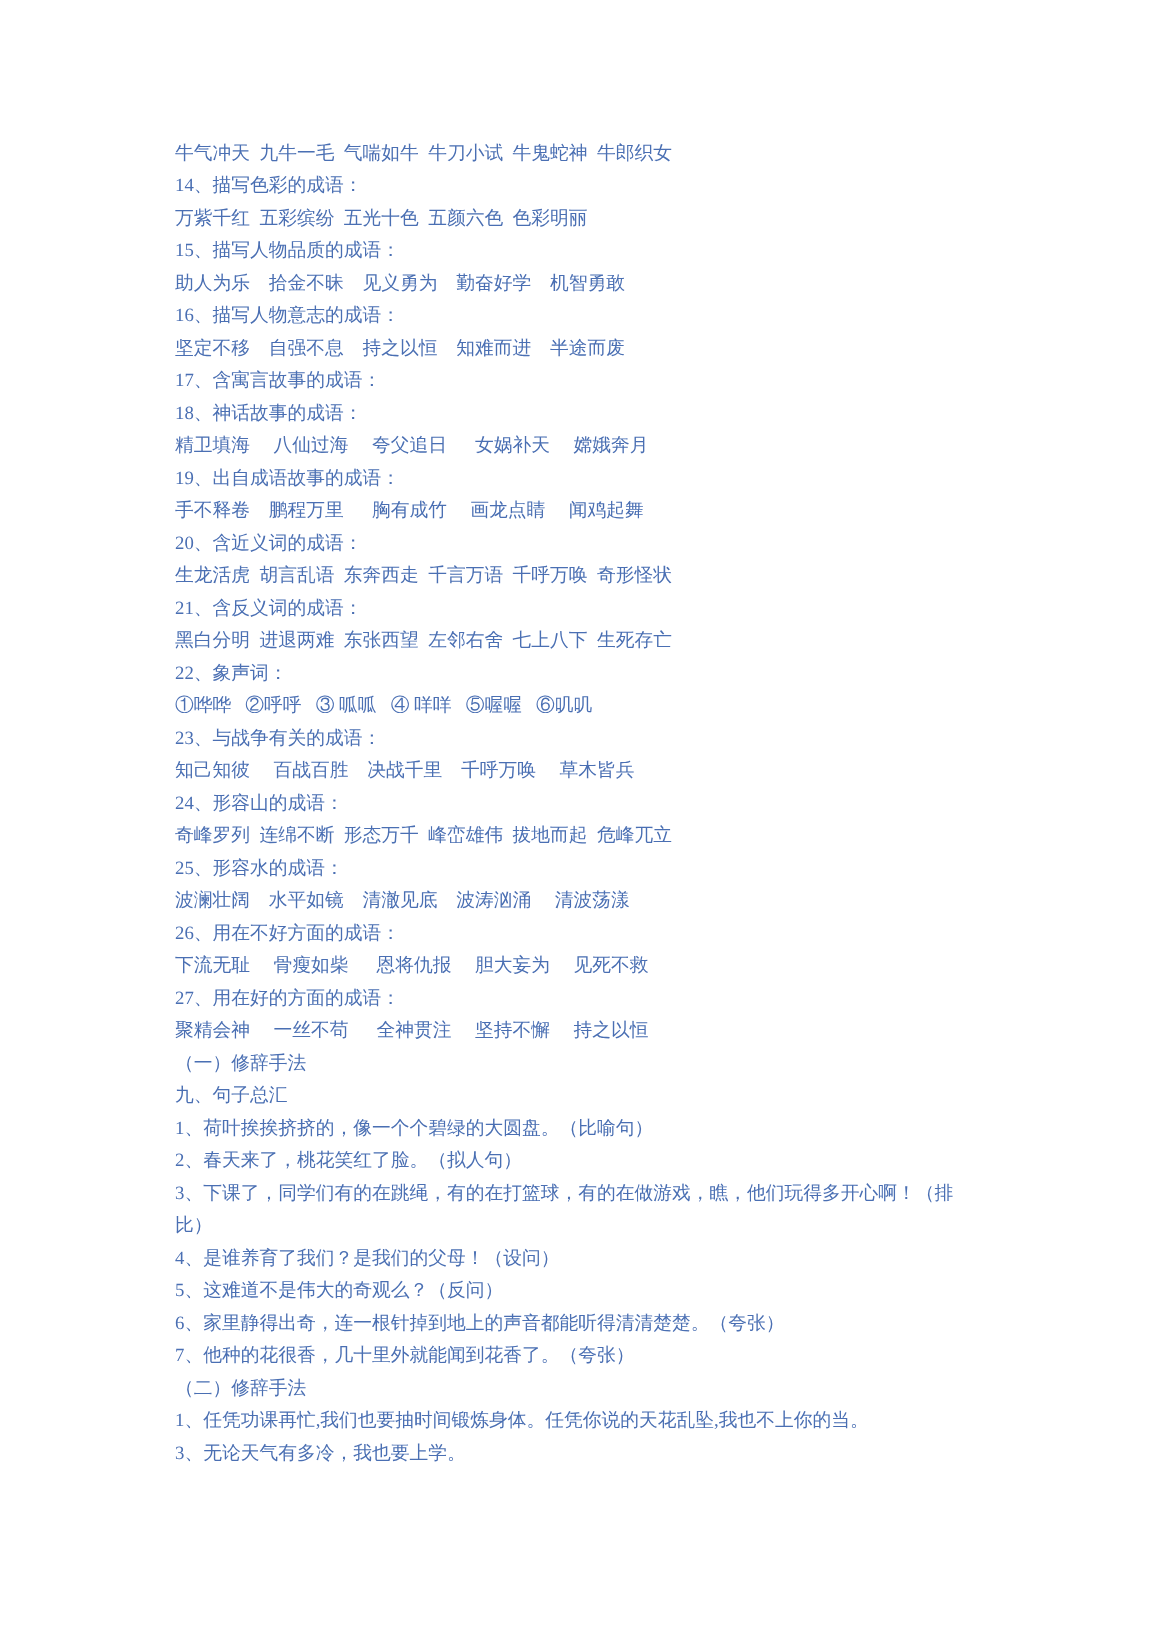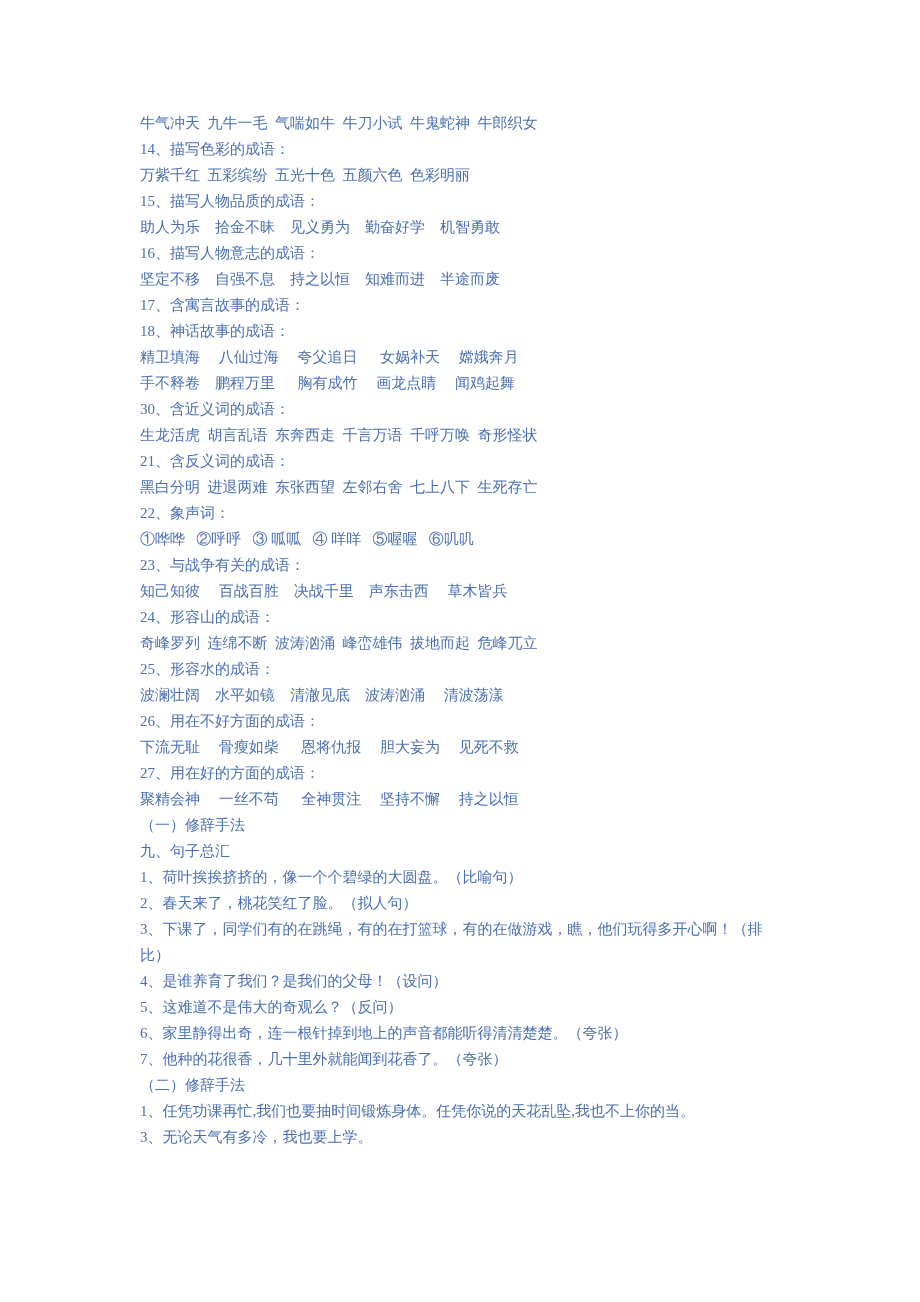--- a/index.html
+++ b/index.html
@@ -26,31 +26,32 @@
   <div class="line">牛气冲天  九牛一毛  气喘如牛  牛刀小试  牛鬼蛇神  牛郎织女</div>
   <div class="line">14、描写色彩的成语：</div>
   <div class="line">万紫千红  五彩缤纷  五光十色  五颜六色  色彩明丽</div>
   <div class="line">15、描写人物品质的成语：</div>
   <div class="line">助人为乐    拾金不昧    见义勇为    勤奋好学    机智勇敢</div>
   <div class="line">16、描写人物意志的成语：</div>
   <div class="line">坚定不移    自强不息    持之以恒    知难而进    半途而废</div>
   <div class="line">17、含寓言故事的成语：</div>
   <div class="line">18、神话故事的成语：</div>
   <div class="line">精卫填海     八仙过海     夸父追日      女娲补天     嫦娥奔月</div>
+  <div class="line">19、出自成语故事的成语：</div>
   <div class="line">手不释卷    鹏程万里      胸有成竹     画龙点睛     闻鸡起舞</div>
-  <div class="line">30、含近义词的成语：</div>
+  <div class="line">20、含近义词的成语：</div>
   <div class="line">生龙活虎  胡言乱语  东奔西走  千言万语  千呼万唤  奇形怪状</div>
   <div class="line">21、含反义词的成语：</div>
   <div class="line">黑白分明  进退两难  东张西望  左邻右舍  七上八下  生死存亡</div>
   <div class="line">22、象声词：</div>
   <div class="line">①哗哗   ②呼呼   ③ 呱呱   ④ 咩咩   ⑤喔喔   ⑥叽叽</div>
   <div class="line">23、与战争有关的成语：</div>
-  <div class="line">知己知彼     百战百胜    决战千里    声东击西     草木皆兵</div>
+  <div class="line">知己知彼     百战百胜    决战千里    千呼万唤     草木皆兵</div>
   <div class="line">24、形容山的成语：</div>
-  <div class="line">奇峰罗列  连绵不断  波涛汹涌  峰峦雄伟  拔地而起  危峰兀立</div>
+  <div class="line">奇峰罗列  连绵不断  形态万千  峰峦雄伟  拔地而起  危峰兀立</div>
   <div class="line">25、形容水的成语：</div>
   <div class="line">波澜壮阔    水平如镜    清澈见底    波涛汹涌     清波荡漾</div>
   <div class="line">26、用在不好方面的成语：</div>
   <div class="line">下流无耻     骨瘦如柴      恩将仇报     胆大妄为     见死不救</div>
   <div class="line">27、用在好的方面的成语：</div>
   <div class="line">聚精会神     一丝不苟      全神贯注     坚持不懈     持之以恒</div>
   <div class="line">（一）修辞手法</div>
   <div class="line">九、句子总汇</div>
   <div class="line">1、荷叶挨挨挤挤的，像一个个碧绿的大圆盘。（比喻句）</div>
   <div class="line">2、春天来了，桃花笑红了脸。（拟人句）</div>

